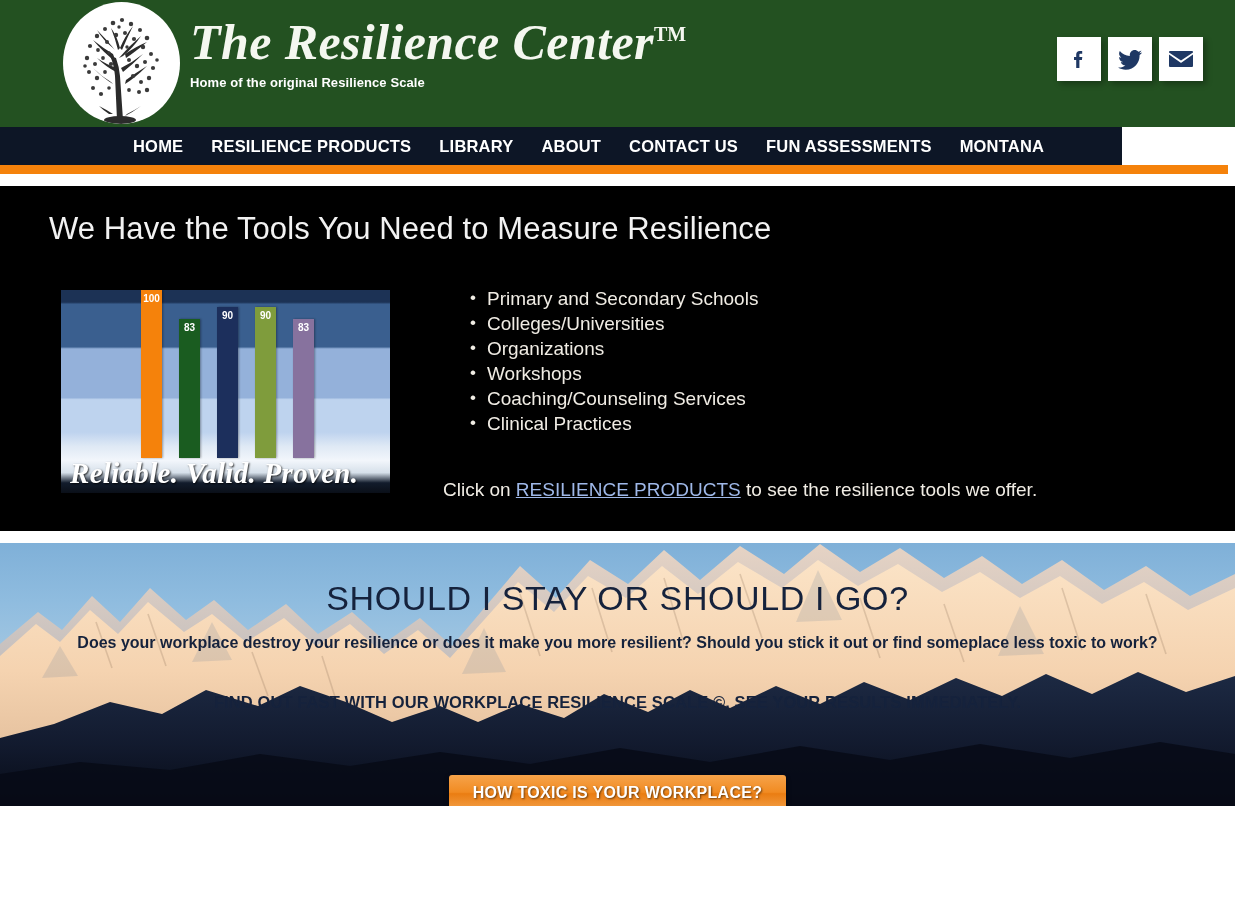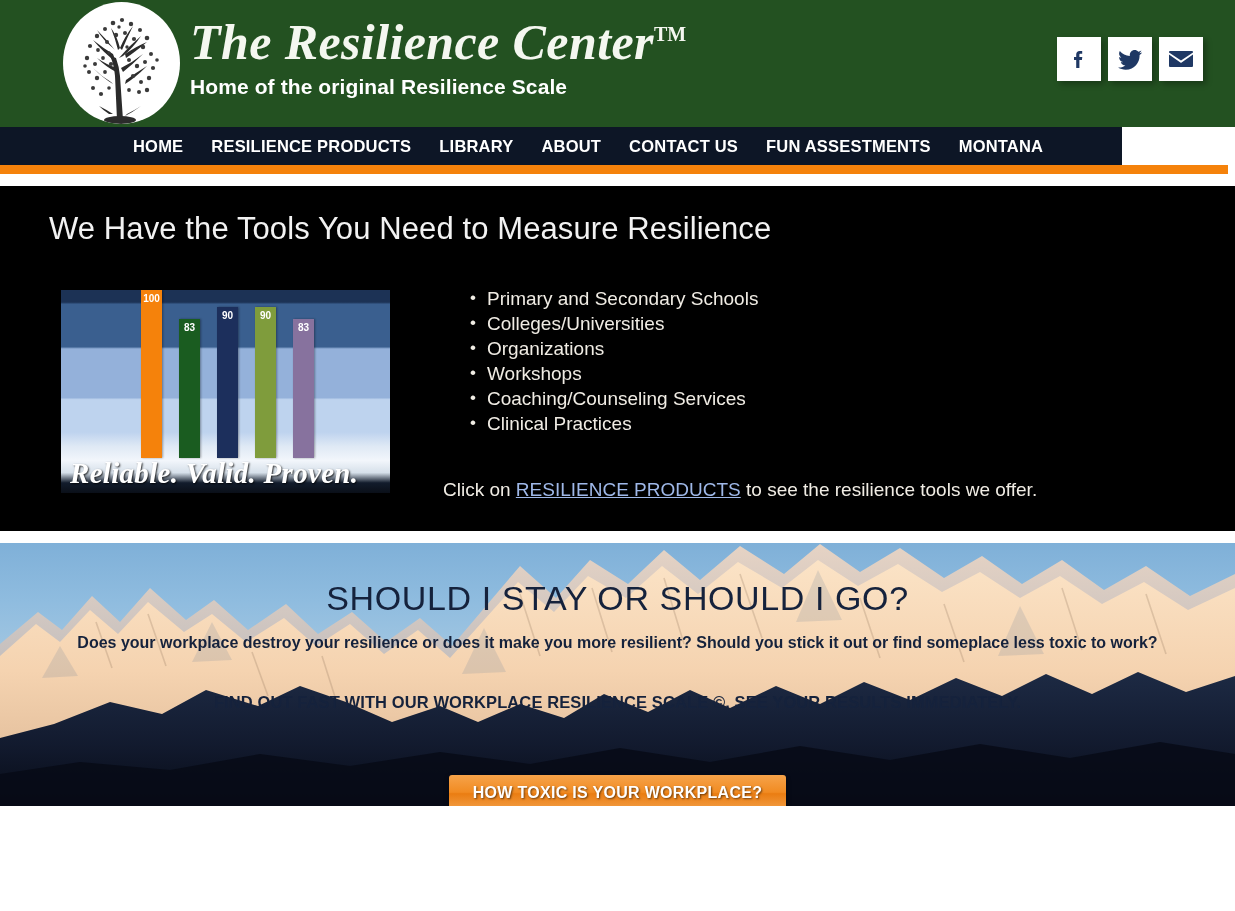--- a/index.html
+++ b/index.html
@@ -53,21 +53,21 @@
     white-space: nowrap;
   }
   .brand-title .tm {
     font-size: 20px;
     font-style: normal;
     vertical-align: super;
     letter-spacing: 0;
   }
   .brand-sub {
     margin-top: 5px;
-    font-size: 21px;
+    font-size: 13px;
     font-weight: bold;
     color: #ffffff;
     letter-spacing: 0.1px;
   }
 
   .social {
     position: absolute;
     right: 32px;
     top: 37px;
     display: flex;
@@ -408,21 +408,21 @@
   </div>
 </div>
 
 <div class="navbar">
   <div class="navbar-inner">
     <span class="nav-item">HOME</span>
     <span class="nav-item">RESILIENCE PRODUCTS</span>
     <span class="nav-item">LIBRARY</span>
     <span class="nav-item">ABOUT</span>
     <span class="nav-item">CONTACT US</span>
-    <span class="nav-item">FUN ASSESTMENTS</span>
+    <span class="nav-item">FUN ASSESSMENTS</span>
     <span class="nav-item">MONTANA</span>
   </div>
   <div class="nav-underline"></div>
 </div>
 
 <div class="white-gap"></div>
 
 <div class="hero">
   <div class="hero-title">We Have the Tools You Need to Measure Resilience</div>
 

